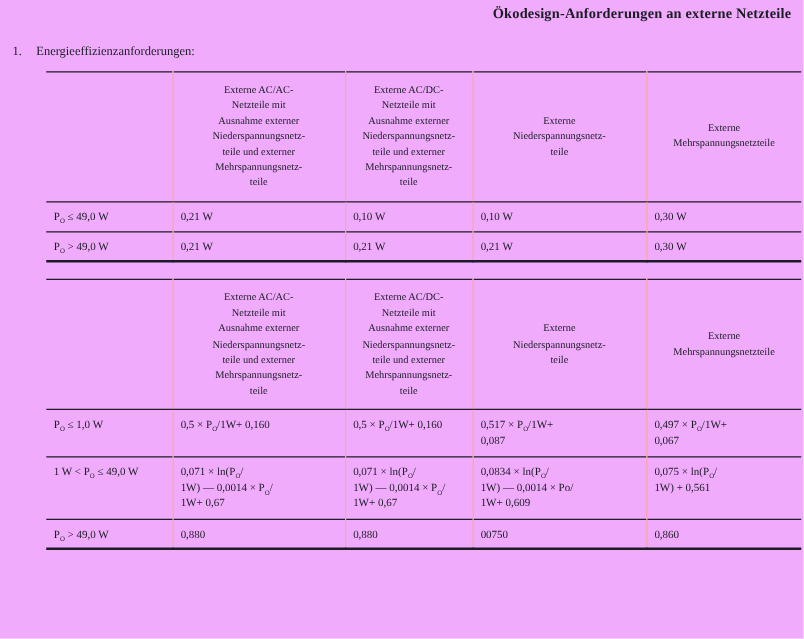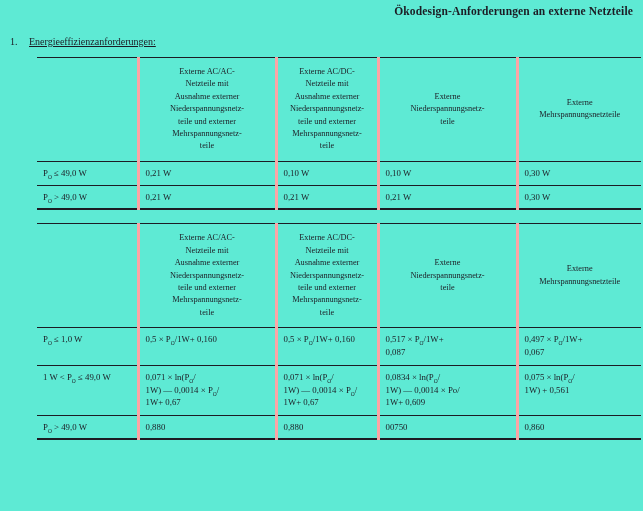--- a/index.html
+++ b/index.html
@@ -3,32 +3,32 @@
 <meta charset="utf-8">
 <style>
   * { box-sizing: border-box; margin: 0; padding: 0; }
   html, body { background: #ffffff; }
   body {
     width: 643px; height: 511px;
     font-family: "Liberation Serif", "DejaVu Serif", serif;
     color: #1c1c24;
     overflow: hidden;
   }
-  .page { position: relative; width: 643px; height: 511px; background: #5eead4; }
+  .page { position: relative; width: 643px; height: 511px; background: #f0abfc; }
 
   .doc-title {
     padding: 4px 10px 0 0;
     text-align: right;
     font-weight: 700;
     font-size: 11.5px;
     line-height: 14px;
     letter-spacing: 0.15px;
   }
 
-  .sec-line { margin: 17px 0 0 10px; font-size: 10px; line-height: 13px; text-decoration: underline; }
+  .sec-line { margin: 17px 0 0 10px; font-size: 10px; line-height: 13px; }
   .sec-line .num { display: inline-block; width: 19px; }
 
   .item { margin: 10px 0 0 29px; font-size: 10px; line-height: 13px; }
   .item .lbl { display: inline-block; width: 21px; }
   .item-b { margin-top: 21px; }
 
   table.t {
     margin: 9px 0 0 37px;
     width: 604px;
     table-layout: fixed;
@@ -53,21 +53,21 @@
     text-align: left;
     vertical-align: top;
     padding: 5px 6px 4px 6px;
   }
   .t-a tbody tr { height: 24px; }
   .t-b tbody tr.r1 { height: 38px; }
   .t-b tbody tr.r2 { height: 50px; }
   .t-b tbody tr.r3 { height: 23px; }
 
   
-  .t th + th, .t td + td { border-left: 3px solid #fca5a5; }
+  .t th + th, .t td + td { border-left: 1px solid #fca5a5; }
   .t thead th { border-bottom: 1px solid #1c1c24; }
   .t tbody tr + tr td { border-top: 1px solid #1c1c24; }
 
   sub { font-size: 0.62em; line-height: 0; }
 </style>
 </head>
 <body>
 
 <div class="page">
 

